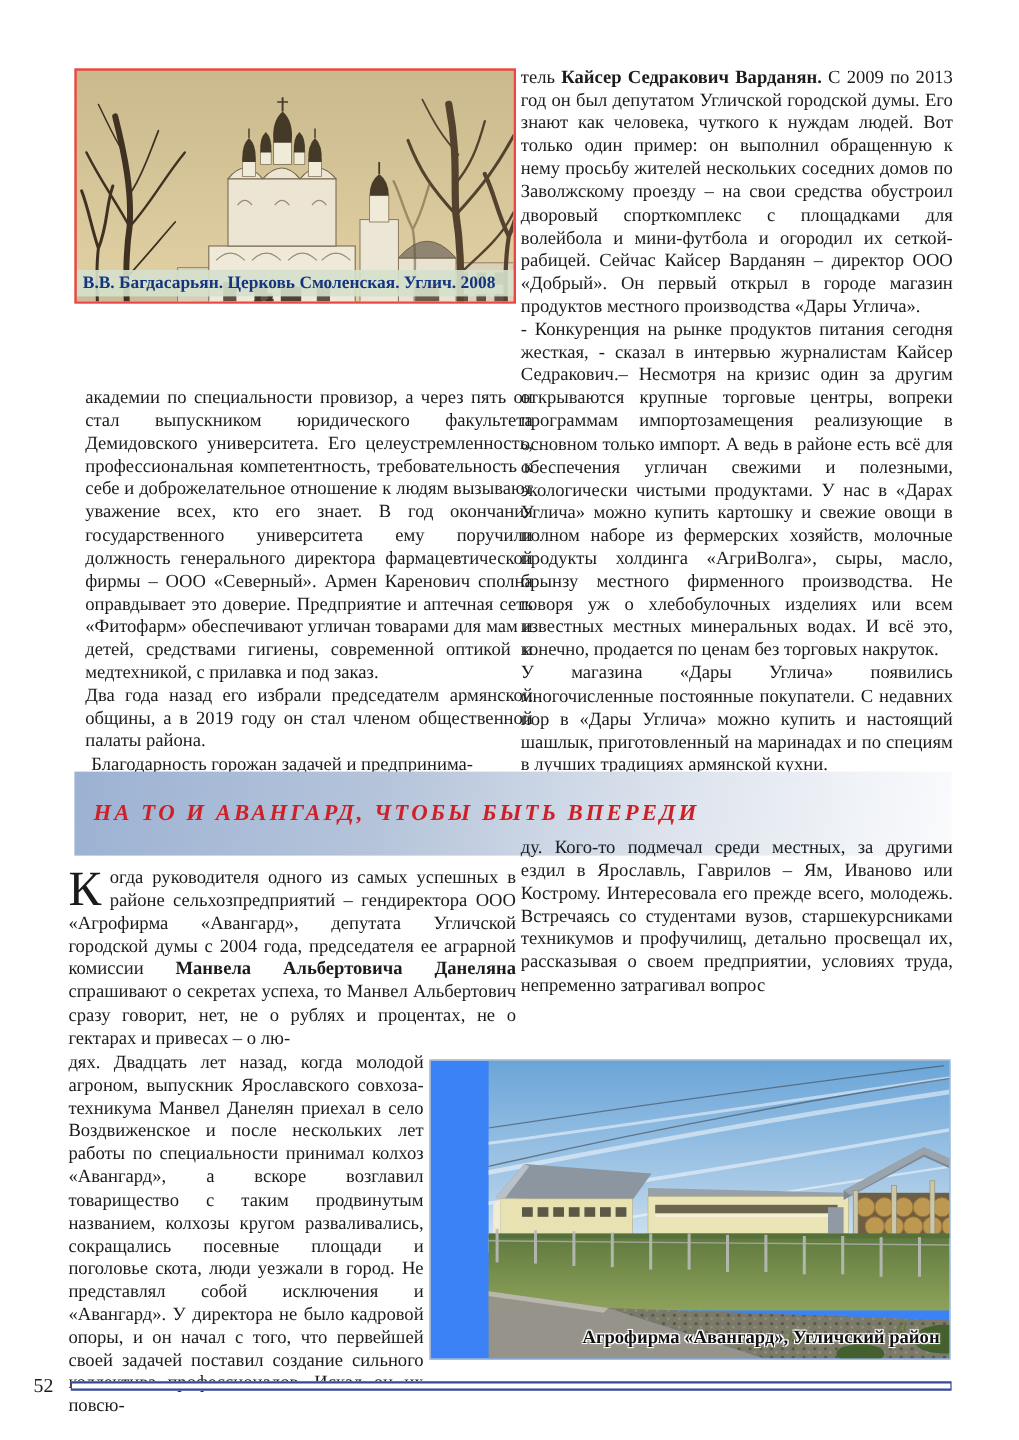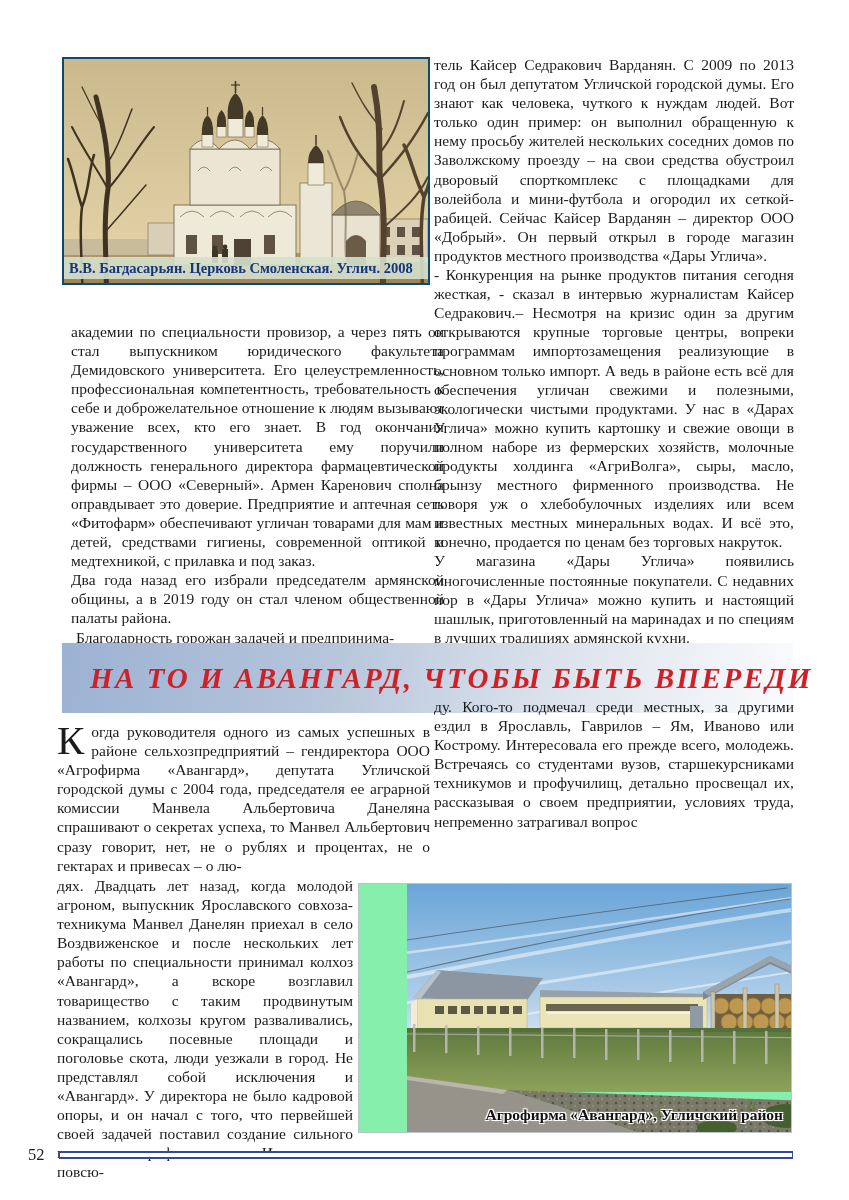--- a/index.html
+++ b/index.html
@@ -2,55 +2,55 @@
 <html lang="ru"><head>
 <meta charset="utf-8">
 <style>
   html,body { margin:0; padding:0; background:#ffffff; }
   .page {
     position:relative; width:849px; height:1200px; background:#ffffff;
     font-family:"Liberation Serif", serif; color:#1b1b1b; overflow:hidden;
   }
   .textcol { position:absolute; text-align:justify; font-size:15.5px; line-height:19.1px; }
   .textcol p { margin:0; }
-  .b { font-weight:normal; }
+  .b { font-weight:bold; }
   .indent1 { text-indent:5px; }
 
   
   .painting {
-    position:absolute; left:62px; top:57px; width:368px; height:228px;
-    border:2px solid #0c4a6e; box-sizing:border-box; overflow:hidden; background:#d9c99c;
+    position:absolute; left:62px; top:57px; width:368px; height:196px;
+    border:2px solid #ef4444; box-sizing:border-box; overflow:hidden; background:#d9c99c;
   }
   .painting svg { display:block; }
   .painting-caption {
     position:absolute; left:0; right:0; bottom:4px; height:22px;
     background:rgba(213,224,203,0.9);
     color:#15357f; font-weight:bold; font-size:14.5px; line-height:22px;
     text-align:left; padding-left:5px; white-space:nowrap;
   }
 
   
   .banner {
     position:absolute; left:62px; top:643px; width:731px; height:70px;
     background:linear-gradient(100deg,#9cb2d3 0%,#b5c4da 35%,#dfe5ee 70%,#fafbfd 100%);
     display:flex; align-items:center;
   }
   .banner-text {
     color:#cd2127; font-weight:bold; font-style:italic;
-    font-size:29px; letter-spacing:2.5px; padding-left:28px; white-space:nowrap;
+    font-size:19px; letter-spacing:2.5px; padding-left:16px; white-space:nowrap;
   }
 
   .dropcap {
     float:left; font-size:41px; line-height:33px; padding:2px 7px 0 0;
   }
 
   
   .photo {
     position:absolute; left:358px; top:883px; width:434px; height:250px;
-    border:1px solid #b9c4cc; box-sizing:border-box; overflow:hidden; background:#86efac;padding-left:48px;
+    border:1px solid #b9c4cc; box-sizing:border-box; overflow:hidden; background:#3b82f6;padding-left:48px;
   }
   .photo-caption {
     position:absolute; right:8px; bottom:8px;
     color:#111; font-weight:bold; font-size:15.5px; white-space:nowrap;
     text-shadow:-1px -1px 0 #fff, 1px -1px 0 #fff, -1px 1px 0 #fff, 1px 1px 0 #fff, 0 0 3px #fff;
   }
 
   
   .page-number { position:absolute; left:28px; top:1145px; font-size:16.5px; }
   .footer-rule {

